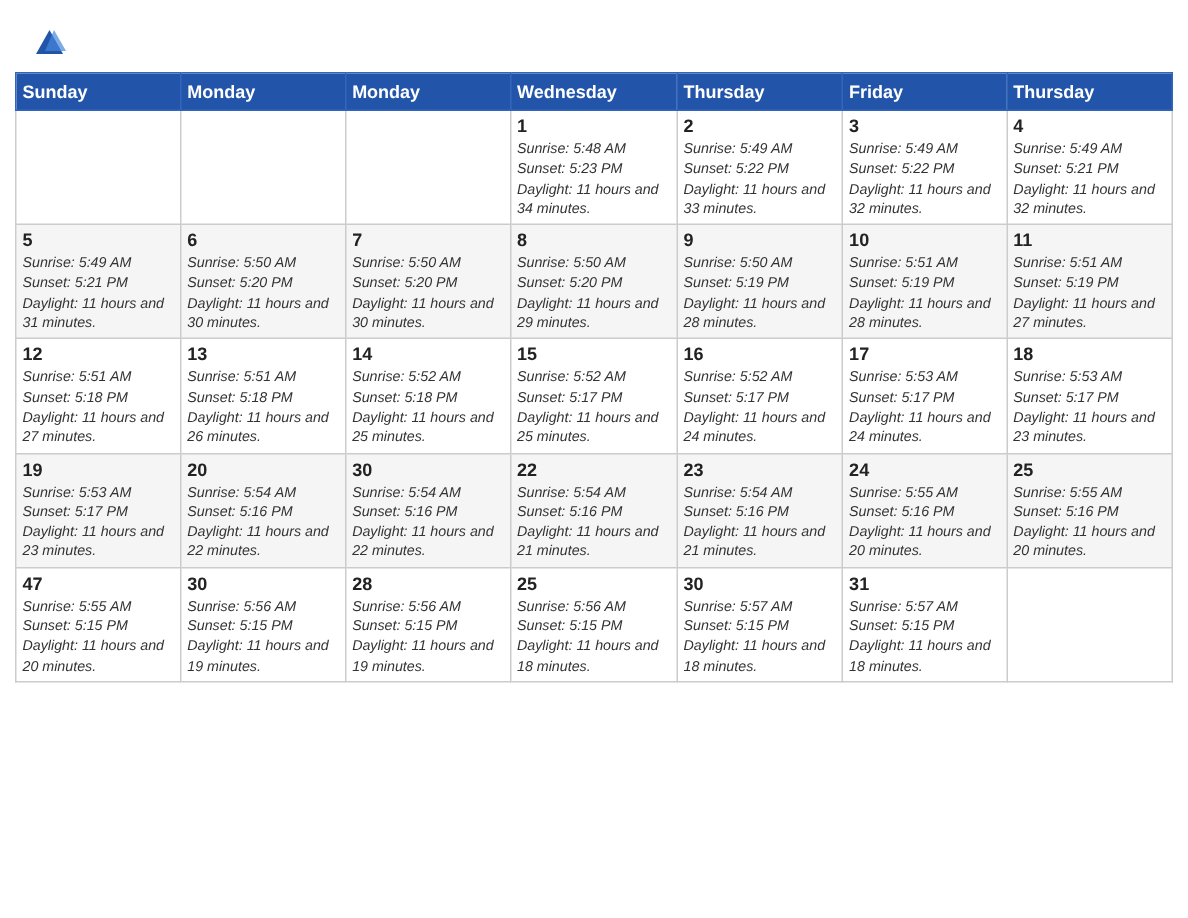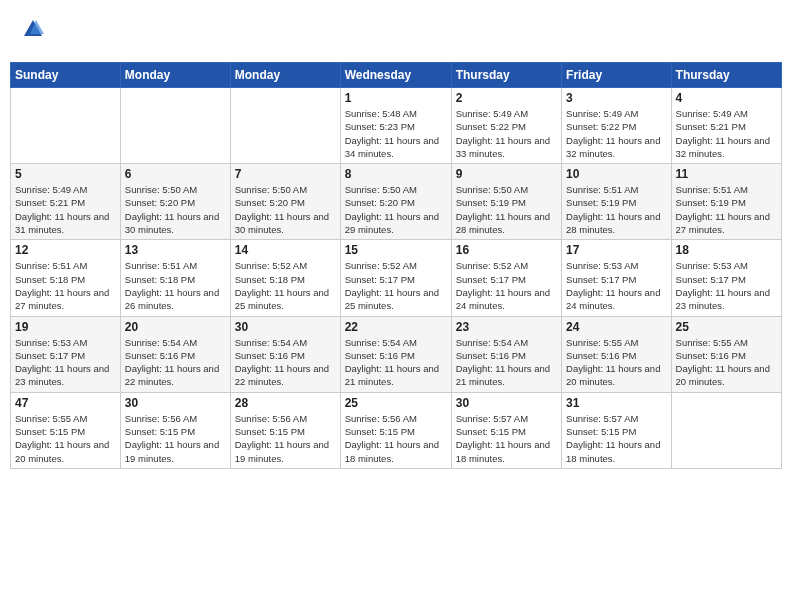--- a/index.html
+++ b/index.html
@@ -46,21 +46,21 @@
       color: #222;
     }
     .location {
       font-size: 14px;
       color: #444;
       font-weight: normal;
     }
     .calendar {
       width: 100%;
       border-collapse: collapse;
-      margin-top: 18px;
+      margin-top: 4px;
     }
     .calendar th {
       background: #2255aa;
       color: #fff;
       font-size: 12px;
       padding: 5px 4px;
       text-align: left;
       border: 1px solid #3366bb;
     }
     .calendar td {
@@ -80,20 +80,21 @@
       font-size: 12px;
       font-weight: bold;
       color: #222;
       display: block;
       margin-bottom: 2px;
     }
     .day-info {
       font-size: 9.5px;
       color: #333;
       line-height: 1.4;
+      font-style: italic;
     }
     .empty-cell {
       background: #f9f9f9;
     }
   </style>
 </head>
 <body>
 
 <div class="header">
   <div class="logo">

